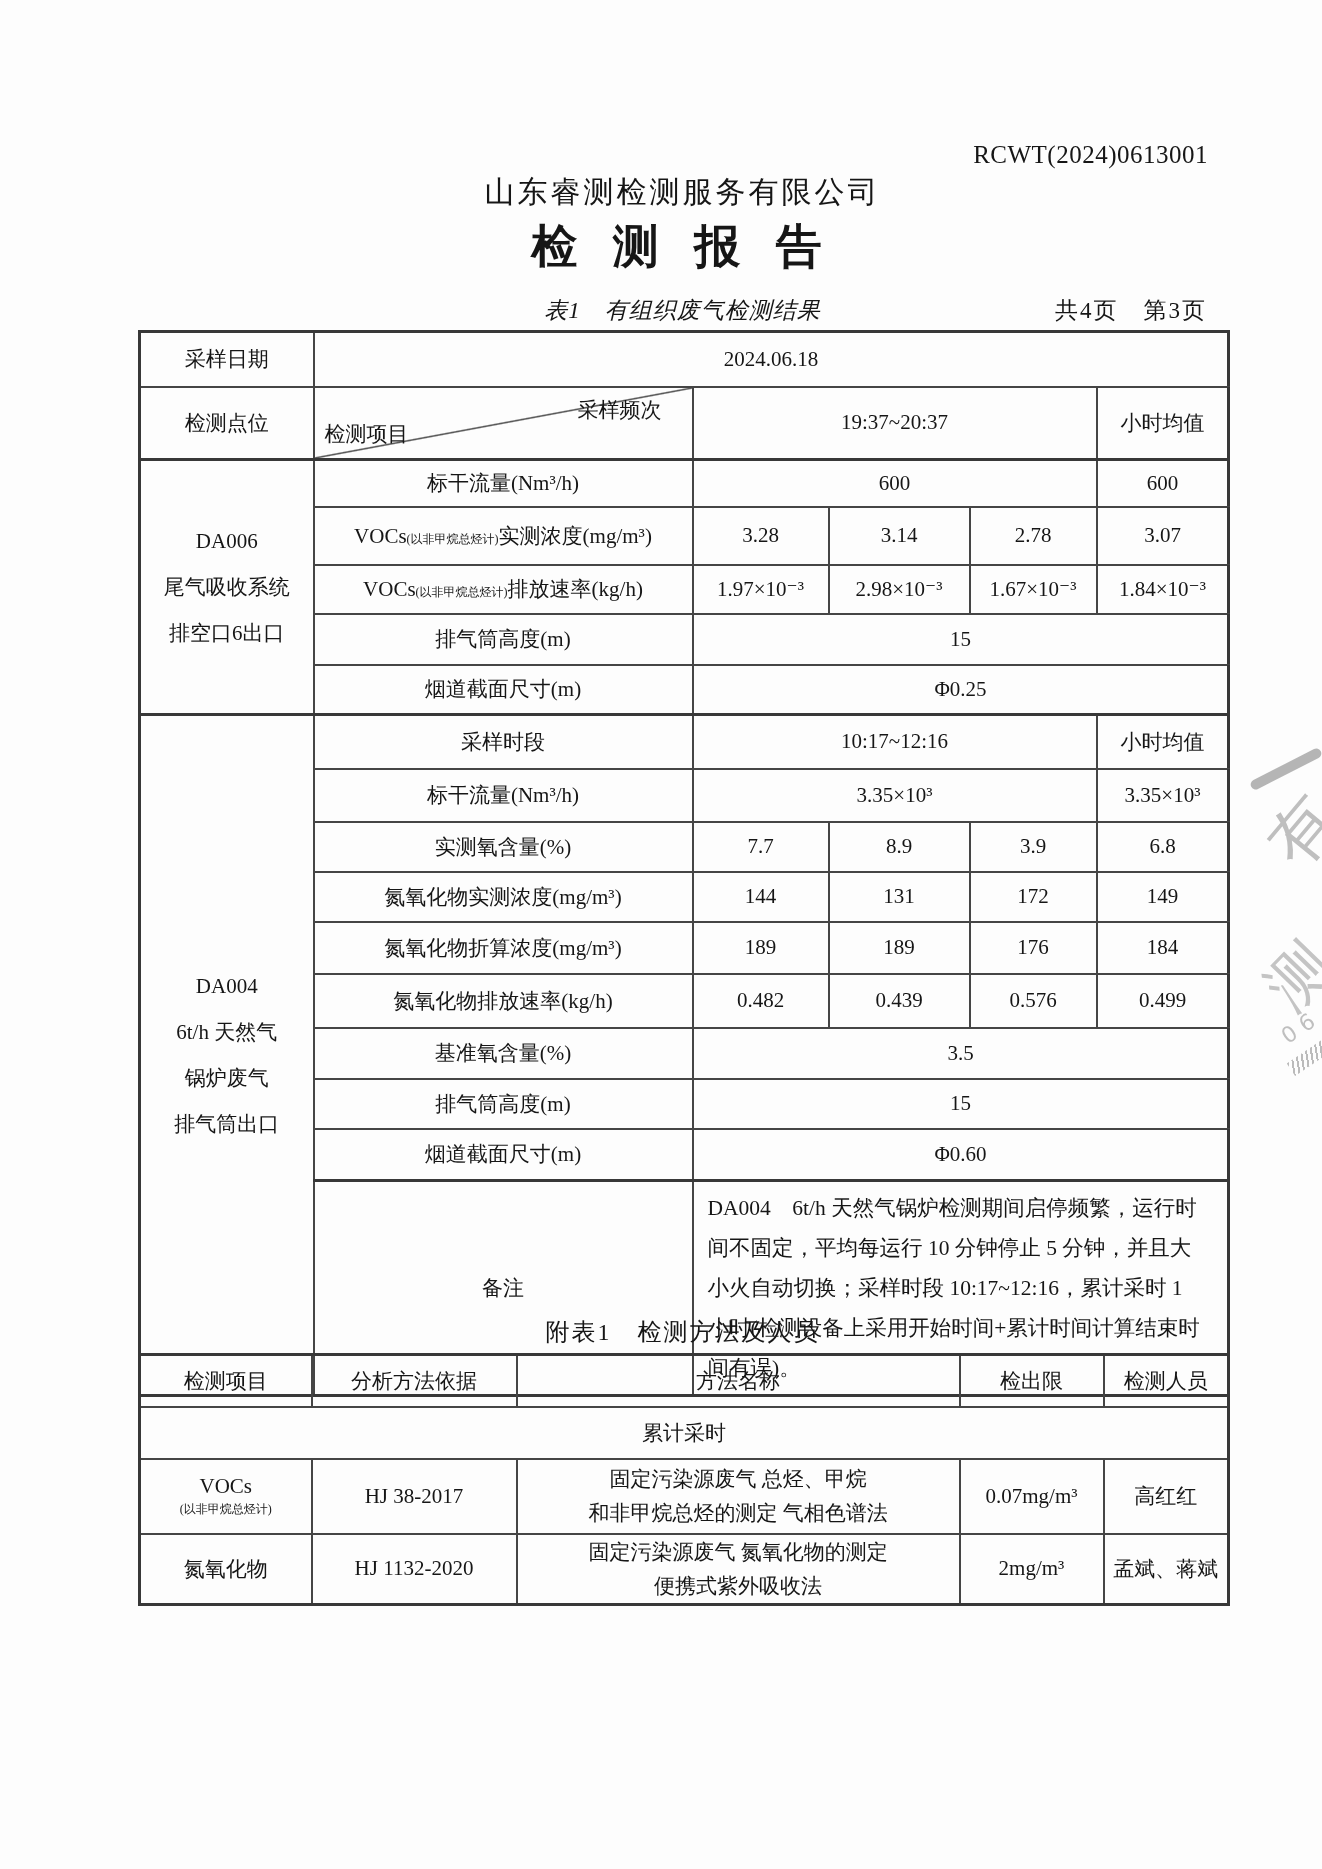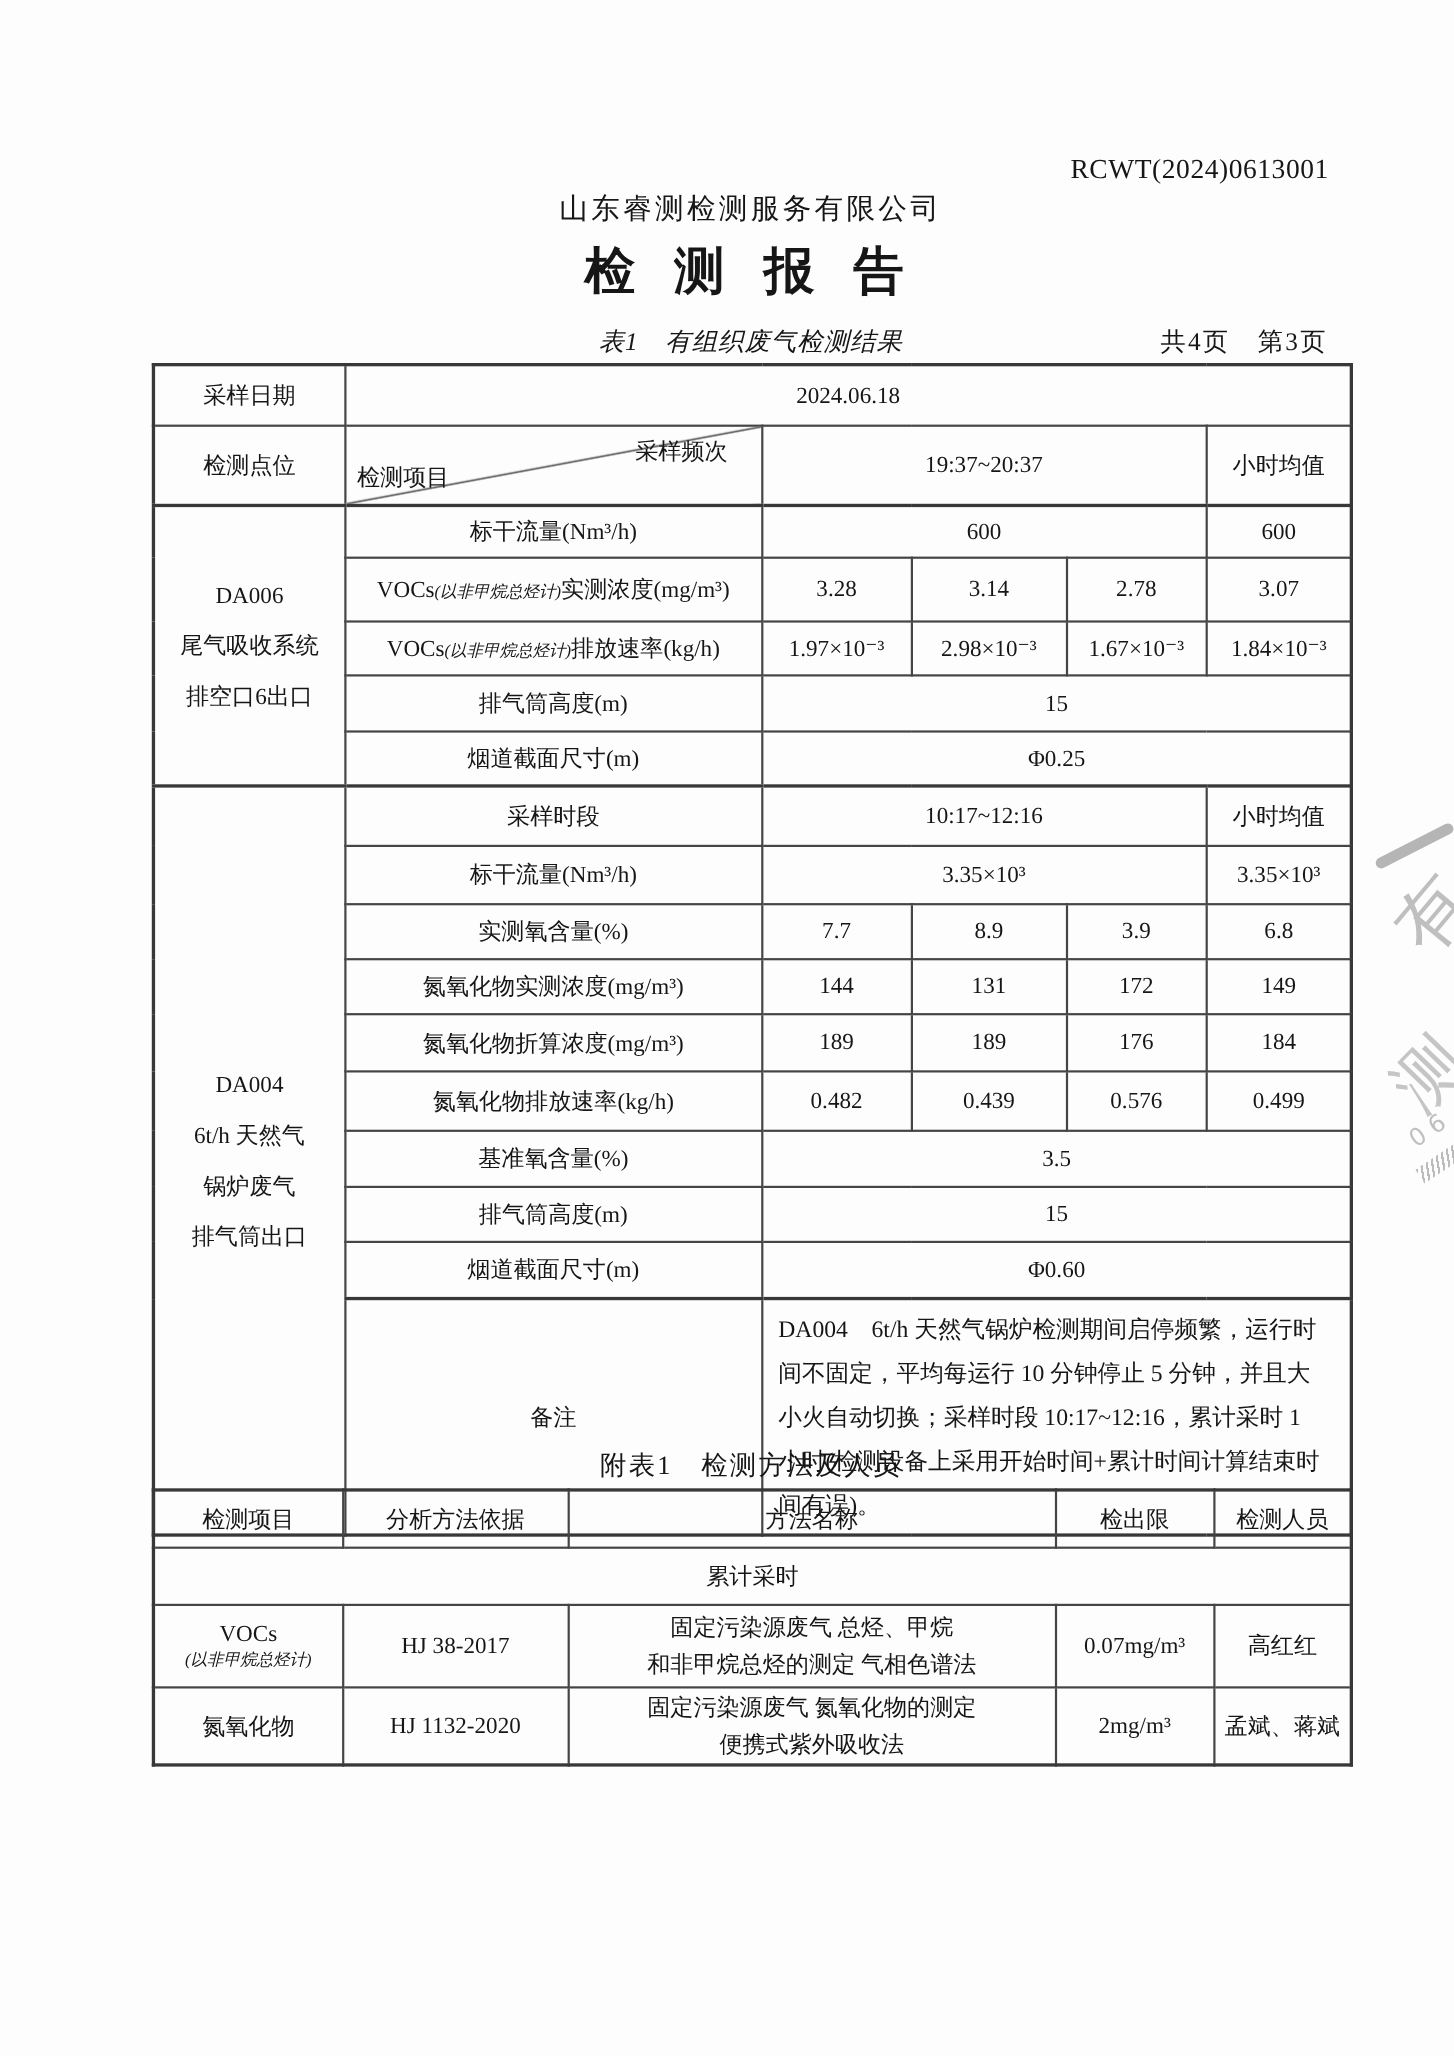--- a/index.html
+++ b/index.html
@@ -2,31 +2,31 @@
 <html><head>
 <meta charset="utf-8">
 <style>
   html,body{margin:0;padding:0;background:#e8e8e8;}
   .page{
     position:relative;width:1322px;height:1869px;margin:0 auto;
     background:#fdfdfd;overflow:hidden;
     font-family:"Liberation Serif","DejaVu Serif",serif;color:#161616;padding-left:32px;
   }
   .report-no{position:absolute;top:141px;left:0;width:1208px;text-align:right;font-size:25px;letter-spacing:.5px;}
-  .company{position:absolute;top:172px;left:138px;width:1089px;text-align:center;font-size:26px;letter-spacing:3px;font-family:Liberation Mono, monospace;}
+  .company{position:absolute;top:172px;left:138px;width:1089px;text-align:center;font-size:30px;letter-spacing:3px;font-family:Liberation Mono, monospace;}
   .doc-title{position:absolute;top:216px;left:138px;width:1089px;text-align:center;font-size:46px;font-weight:700;letter-spacing:12px;}
   .caption-bar{position:absolute;top:295px;left:138px;width:1089px;height:32px;font-size:23px;}
   .caption-center{position:absolute;left:0;right:0;text-align:center;letter-spacing:1px;font-style:italic;}
   .caption-pages{position:absolute;right:20px;top:0;letter-spacing:2px;}
 
   table{border-collapse:collapse;table-layout:fixed;}
   .t1{position:absolute;top:330px;left:138px;width:1089px;font-size:21px;border:3px solid #383838;}
   .t2{position:absolute;top:1353px;left:138px;width:1089px;font-size:21px;border:3px solid #383838;}
   td{border:2px solid #454545;text-align:center;vertical-align:middle;padding:0 4px;overflow:hidden;}
-  .small{font-size:15px;font-style:italic;}
+  .small{font-size:12px;}
   .point-cell div{line-height:46px;}
   .sect-top td{border-top:3px solid #383838;}
 
   .diag{position:relative;padding:0;
     background:linear-gradient(to bottom right,
       transparent calc(50% - 1.4px),
       #5a5a5a calc(50% - .2px),
       #5a5a5a calc(50% + .2px),
       transparent calc(50% + 1.4px));}
   .diag-top{position:absolute;top:8px;right:30px;}

